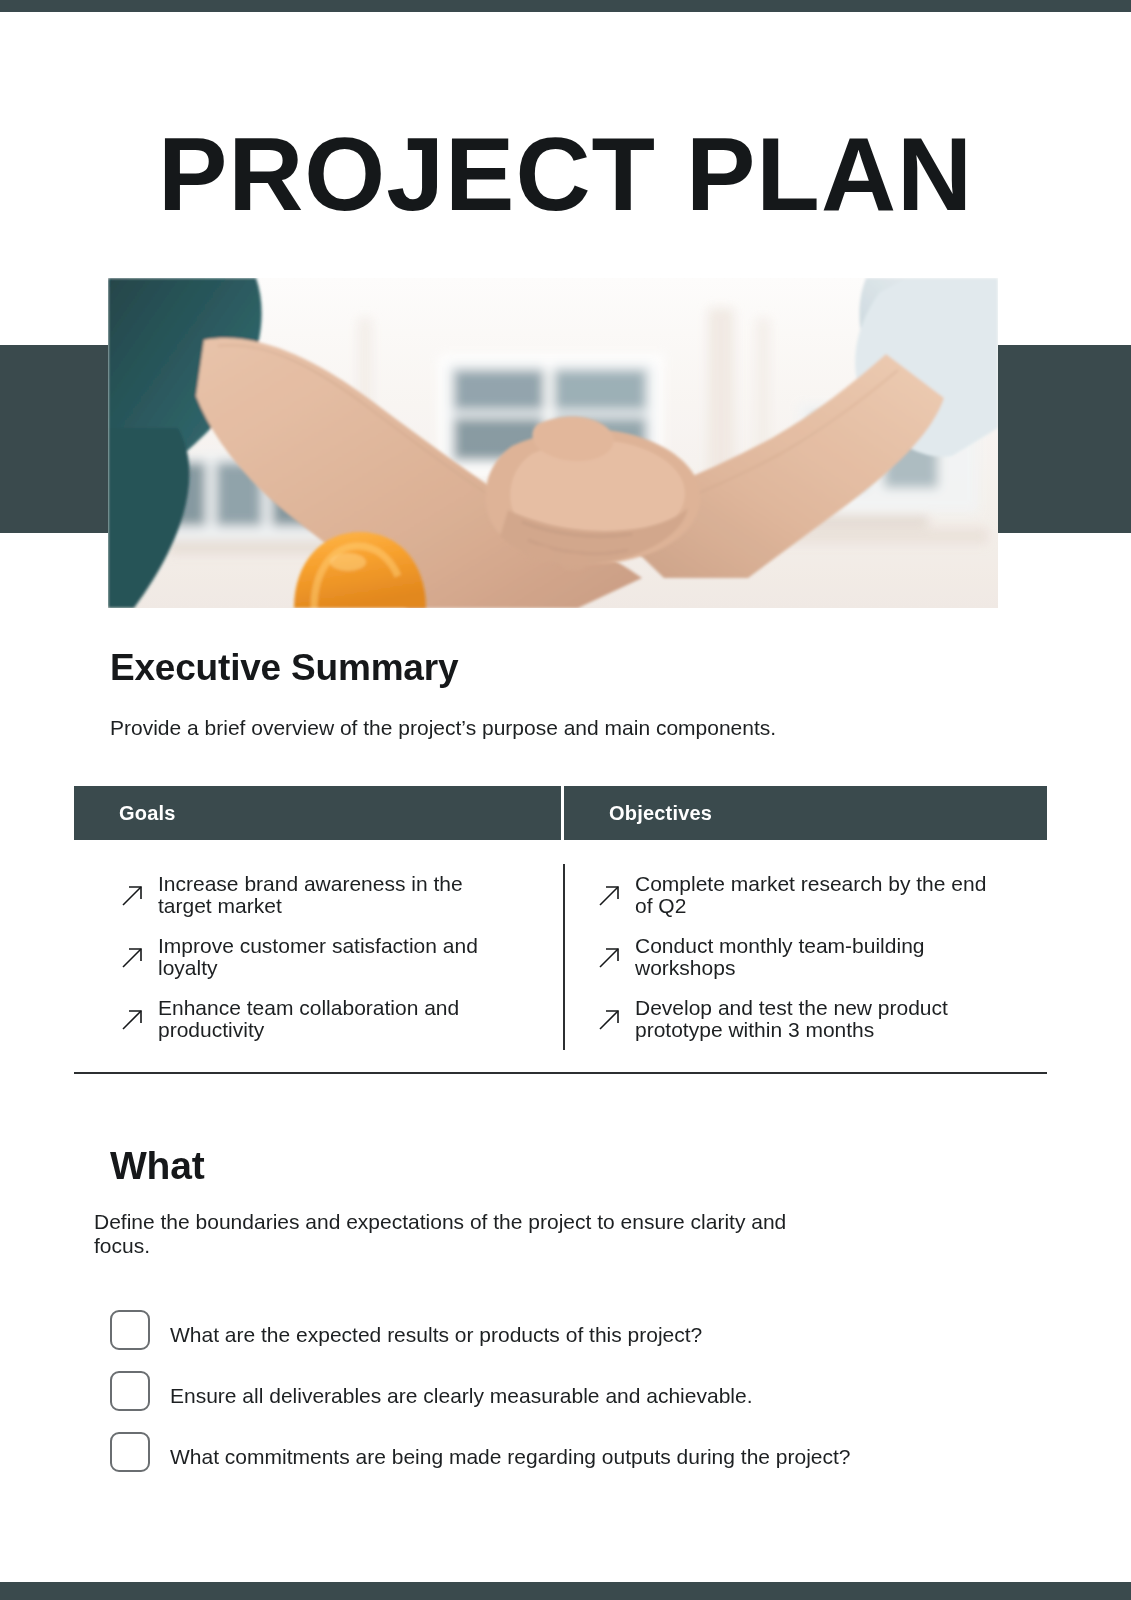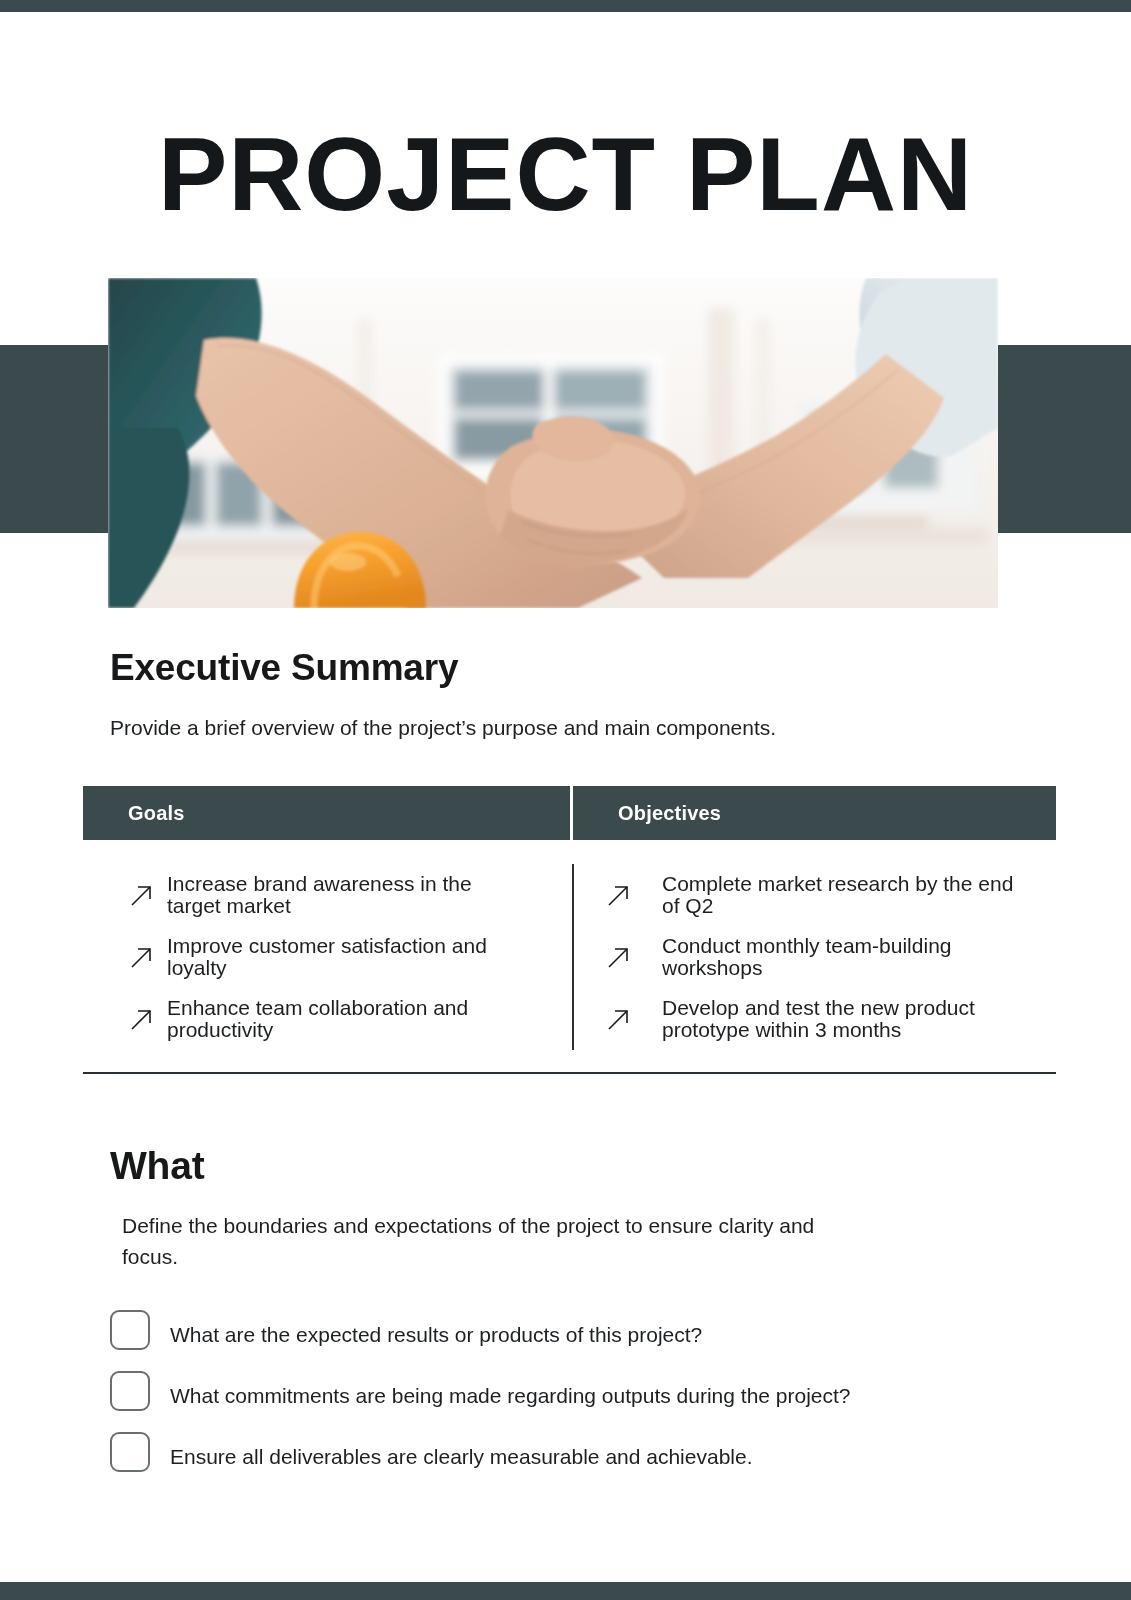--- a/index.html
+++ b/index.html
@@ -87,32 +87,32 @@
     position: absolute;
     left: 110px; top: 1142px;
     font-size: 39px;
     line-height: 48px;
     font-weight: 700;
     letter-spacing: -0.2px;
     color: #16181a;
   }
   .p-scope {
     position: absolute;
-    left: 122px; top: 1210px;
+    left: 94px; top: 1210px;
     width: 700px;
     font-size: 21px;
-    line-height: 31px;
+    line-height: 24px;
     font-weight: 400;
     color: #1d2022;
   }
 
   
   .table {
     position: absolute;
-    left: 83px; top: 786px;
+    left: 74px; top: 786px;
     width: 973px;
   }
   .thead {
     position: relative;
     display: flex;
     height: 54px;
   }
   .th {
     background: #3a4a4d;
     height: 54px;
@@ -155,21 +155,21 @@
     justify-content: center;
   }
   .item-ic svg { display: block; }
   .item-tx {
     font-size: 21px;
     line-height: 22px;
     color: #1d2022;
     max-width: 330px;
   }
   .tcol-right .item { padding-left: 28px; }
-  .tcol-right .item-tx { max-width: 370px; margin-left: 18px; }
+  .tcol-right .item-tx { max-width: 370px; }
 
   
   .checklist {
     position: absolute;
     left: 110px; top: 1289px;
     width: 900px;
   }
   .check-row {
     display: flex;
     align-items: flex-end;
@@ -389,22 +389,22 @@
   <h2 class="h-scope">What</h2>
   <p class="p-scope">Define the boundaries and expectations of the project to ensure clarity and focus.</p>
 
   <div class="checklist">
     <div class="check-row">
       <span class="cbox"></span>
       <span class="ctx">What are the expected results or products of this project?</span>
     </div>
     <div class="check-row">
       <span class="cbox"></span>
-      <span class="ctx">What commitments are being made regarding outputs during the project?</span>
+      <span class="ctx">Ensure all deliverables are clearly measurable and achievable.</span>
     </div>
     <div class="check-row">
       <span class="cbox"></span>
-      <span class="ctx">Ensure all deliverables are clearly measurable and achievable.</span>
+      <span class="ctx">What commitments are being made regarding outputs during the project?</span>
     </div>
   </div>
 
   <div class="bar-bottom"></div>
 </div>
 
 </body></html>

